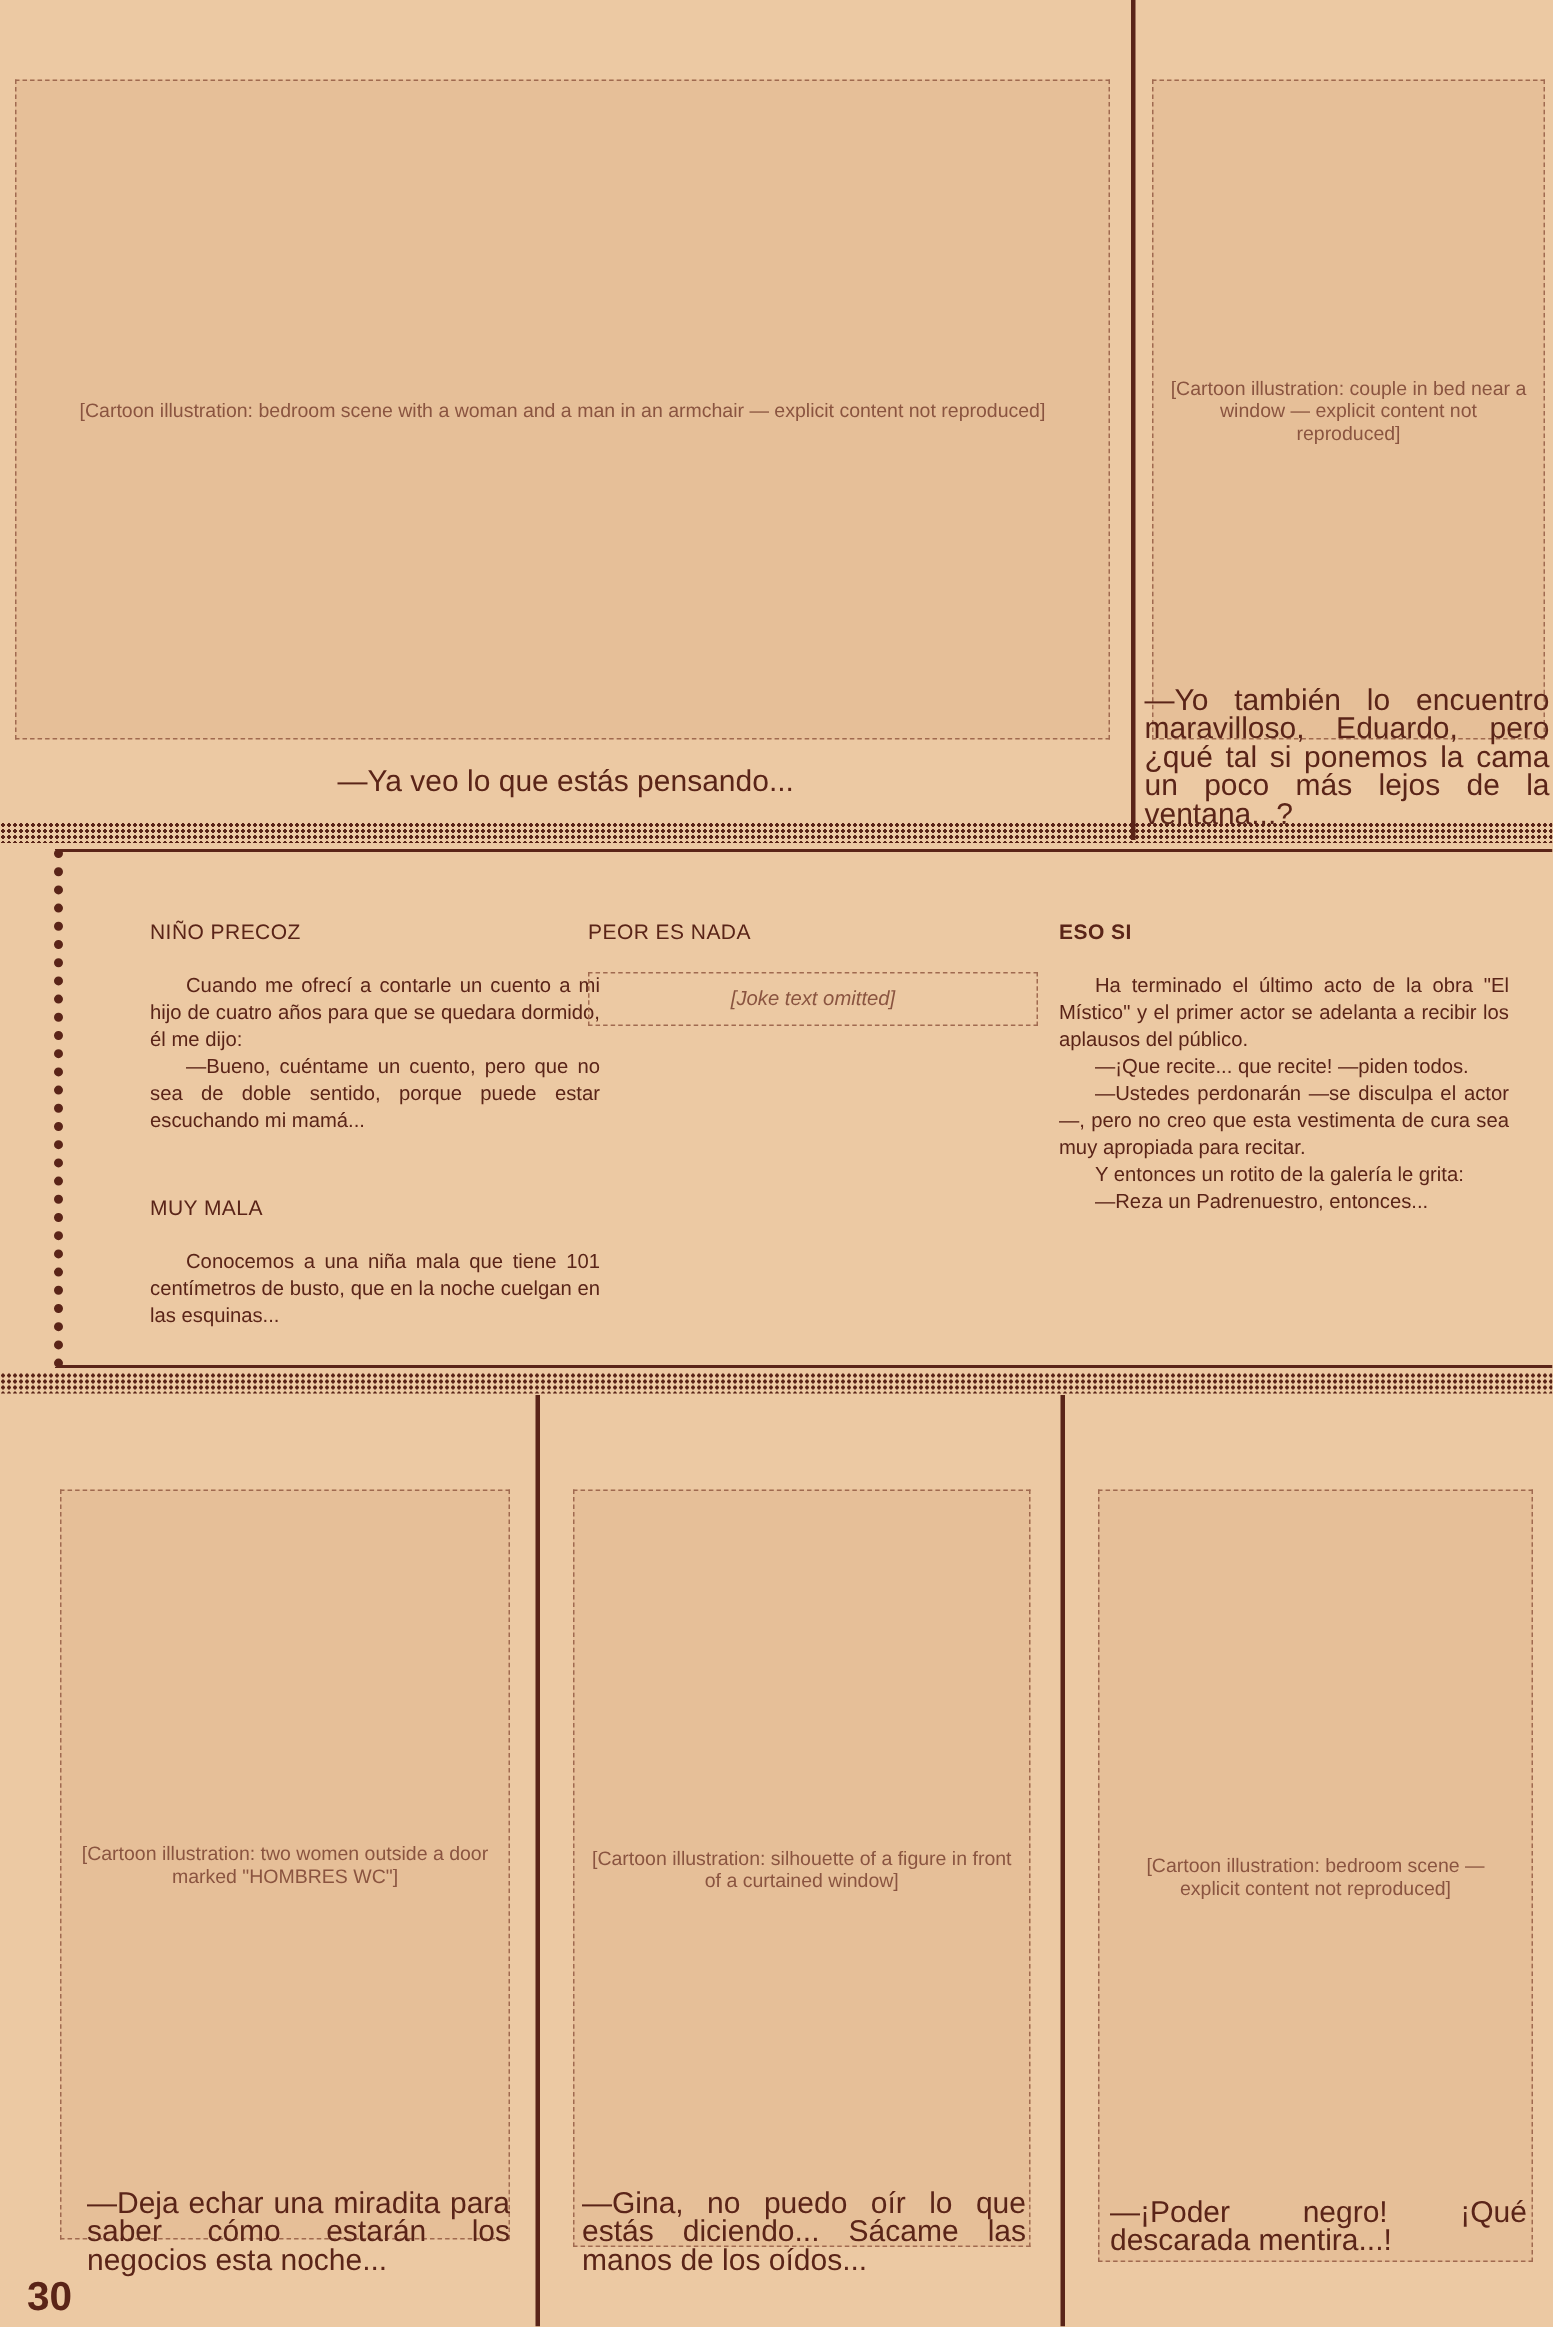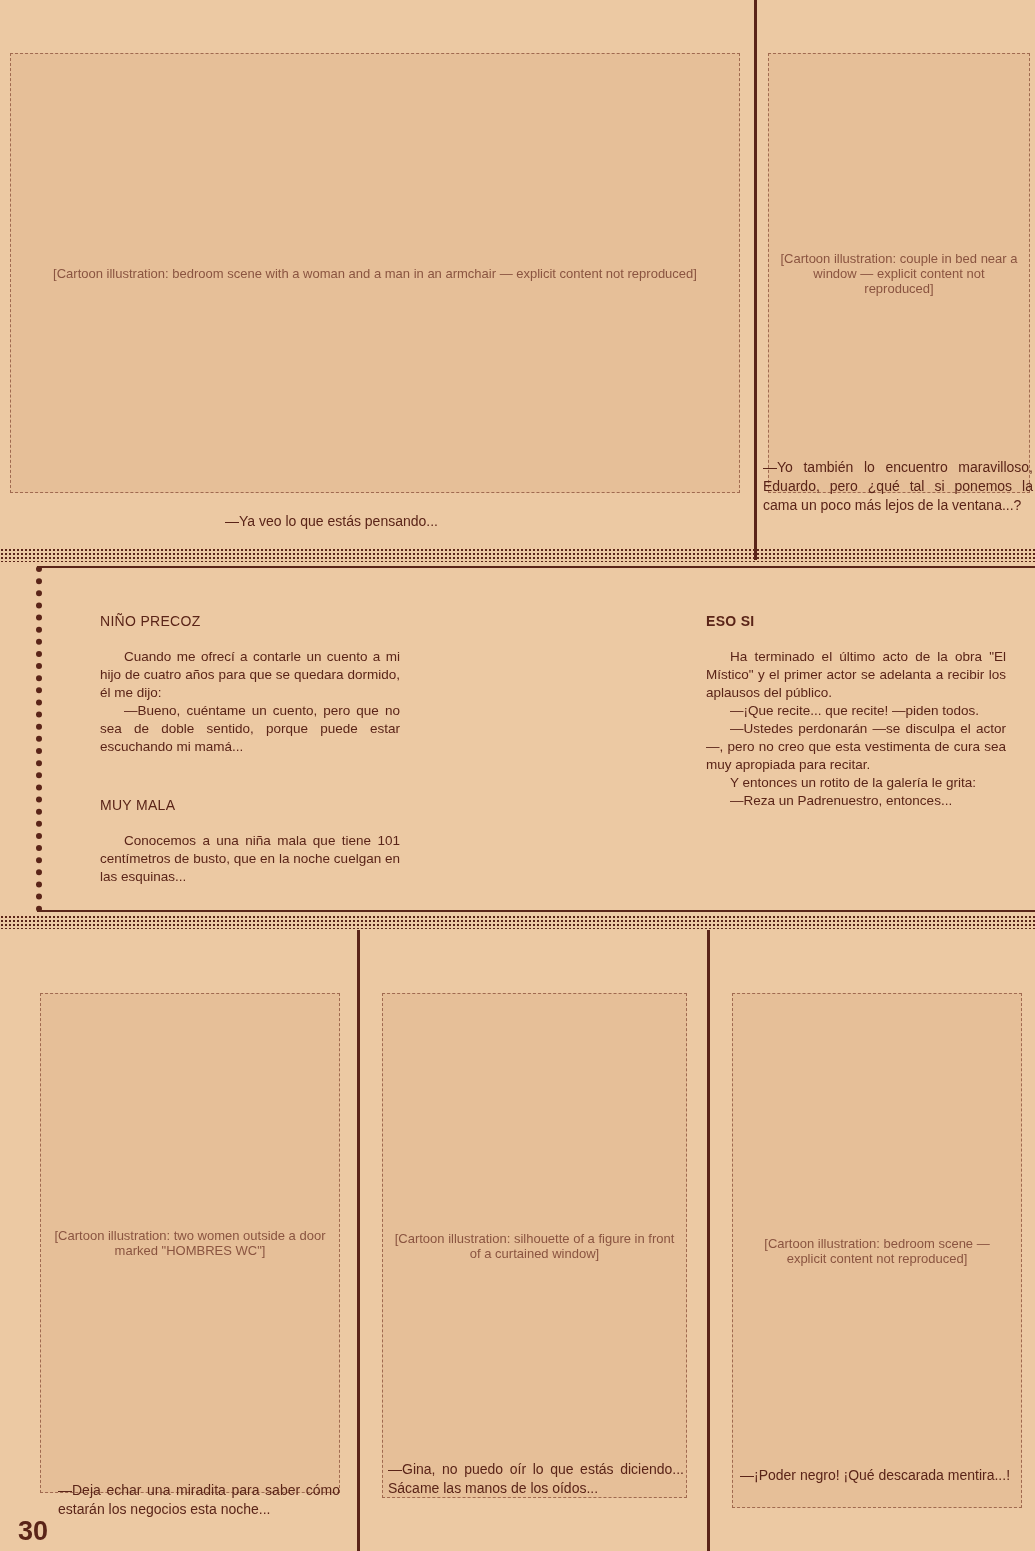--- a/index.html
+++ b/index.html
@@ -8,21 +8,21 @@
       background: #ecc9a3;
       font-family: "Liberation Sans", sans-serif; color: #5a2418;
     }
     .rule-v { position: absolute; background: #5a2418; width: 3px; }
     .panel {
       position: absolute; box-sizing: border-box;
       border: 1px dashed #a06a50; background: #e6bf98;
       display: flex; align-items: center; justify-content: center;
       text-align: center; font-size: 13px; color: #8a5440; padding: 10px; margin-top: 48px;
     }
-    .caption { position: absolute; font-size: 14px; line-height: 19px; font-family: "Liberation Sans Narrow", "Liberation Sans", sans-serif; }
+    .caption { position: absolute; font-size: 20px; line-height: 19px; font-family: "Liberation Sans Narrow", "Liberation Sans", sans-serif; }
     .dotband {
       position: absolute; left: 0; width: 1035px; height: 14px;
       background-image: radial-gradient(#5a2418 1.1px, transparent 1.3px);
       background-size: 4px 4px;
     }
     .jokebox {
       position: absolute; left: 36px; top: 566px; width: 999px; height: 346px;
       box-sizing: border-box; border: 2px solid #5a2418; border-right: none;
       border-left: 6px dotted #5a2418;
     }
@@ -50,38 +50,42 @@
 <div class="jokebox">
   <div class="col" style="left:58px; top:44px;">
     <h3>NIÑO PRECOZ</h3>
     <p>Cuando me ofrecí a contarle un cuento a mi hijo de cuatro años para que se quedara dormido, él me dijo:</p>
     <p>—Bueno, cuéntame un cuento, pero que no sea de doble sentido, porque puede estar escuchando mi mamá...</p>
     <div class="gap"></div>
     <h3>MUY MALA</h3>
     <p>Conocemos a una niña mala que tiene 101 centímetros de busto, que en la noche cuelgan en las esquinas...</p>
   </div>
 
+  <div class="col" style="left:350px; top:44px;">
+    <h3>PEOR ES NADA</h3>
+    <p class="omitted">[Joke text omitted]</p>
+  </div>
 
   <div class="col" style="left:664px; top:44px;">
     <h3 class="bold">ESO SI</h3>
     <p>Ha terminado el último acto de la obra "El Místico" y el primer actor se adelanta a recibir los aplausos del público.</p>
     <p>—¡Que recite... que recite! —piden todos.</p>
     <p>—Ustedes perdonarán —se disculpa el actor—, pero no creo que esta vestimenta de cura sea muy apropiada para recitar.</p>
     <p>Y entonces un rotito de la galería le grita:</p>
     <p>—Reza un Padrenuestro, entonces...</p>
   </div>
 </div>
 
 <div class="dotband" style="top:915px;"></div>
 
 <div class="rule-v" style="left:357px; top:930px; height:621px;"></div>
 <div class="rule-v" style="left:707px; top:930px; height:621px;"></div>
 
 <div class="panel" style="left:40px; top:945px; width:300px; height:500px;">[Cartoon illustration: two women outside a door marked "HOMBRES WC"]</div>
-<div class="caption" style="left:58px; top:1460px; width:282px; text-align:justify;margin-top:21px;">—Deja echar una miradita para saber cómo estarán los negocios esta noche...</div>
+<div class="caption" style="left:58px; top:1460px; width:282px; text-align:justify;">—Deja echar una miradita para saber cómo estarán los negocios esta noche...</div>
 
 <div class="panel" style="left:382px; top:945px; width:305px; height:505px;">[Cartoon illustration: silhouette of a figure in front of a curtained window]</div>
 <div class="caption" style="left:388px; top:1460px; width:296px; text-align:justify;">—Gina, no puedo oír lo que estás diciendo... Sácame las manos de los oídos...</div>
 
 <div class="panel" style="left:732px; top:945px; width:290px; height:515px;">[Cartoon illustration: bedroom scene — explicit content not reproduced]</div>
 <div class="caption" style="left:740px; top:1466px; width:278px; text-align:justify;">—¡Poder negro! ¡Qué descarada mentira...!</div>
 
 <div class="pagenum">30</div>
 
 </body></html>

